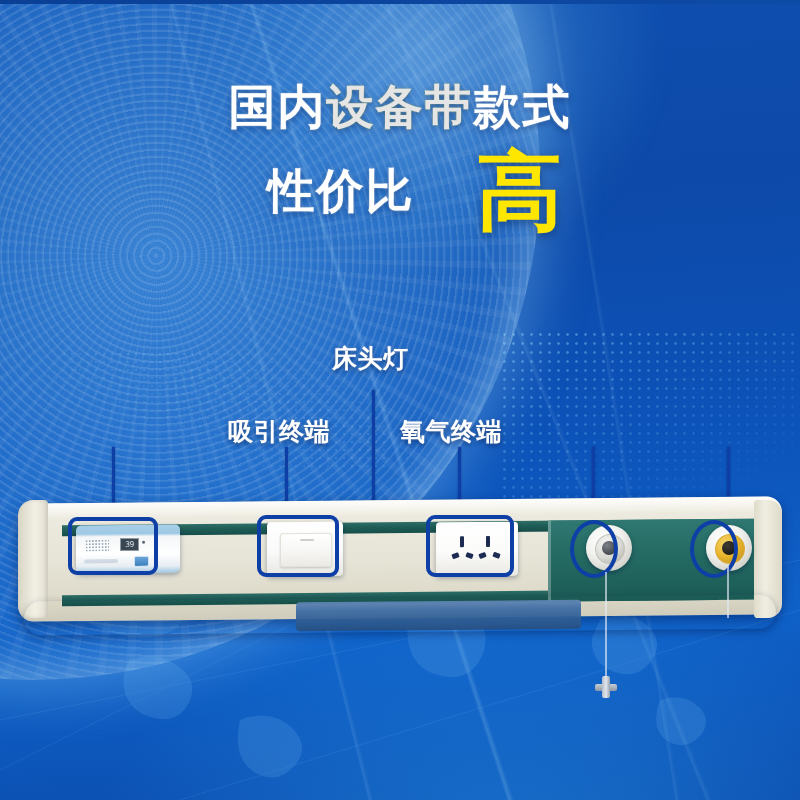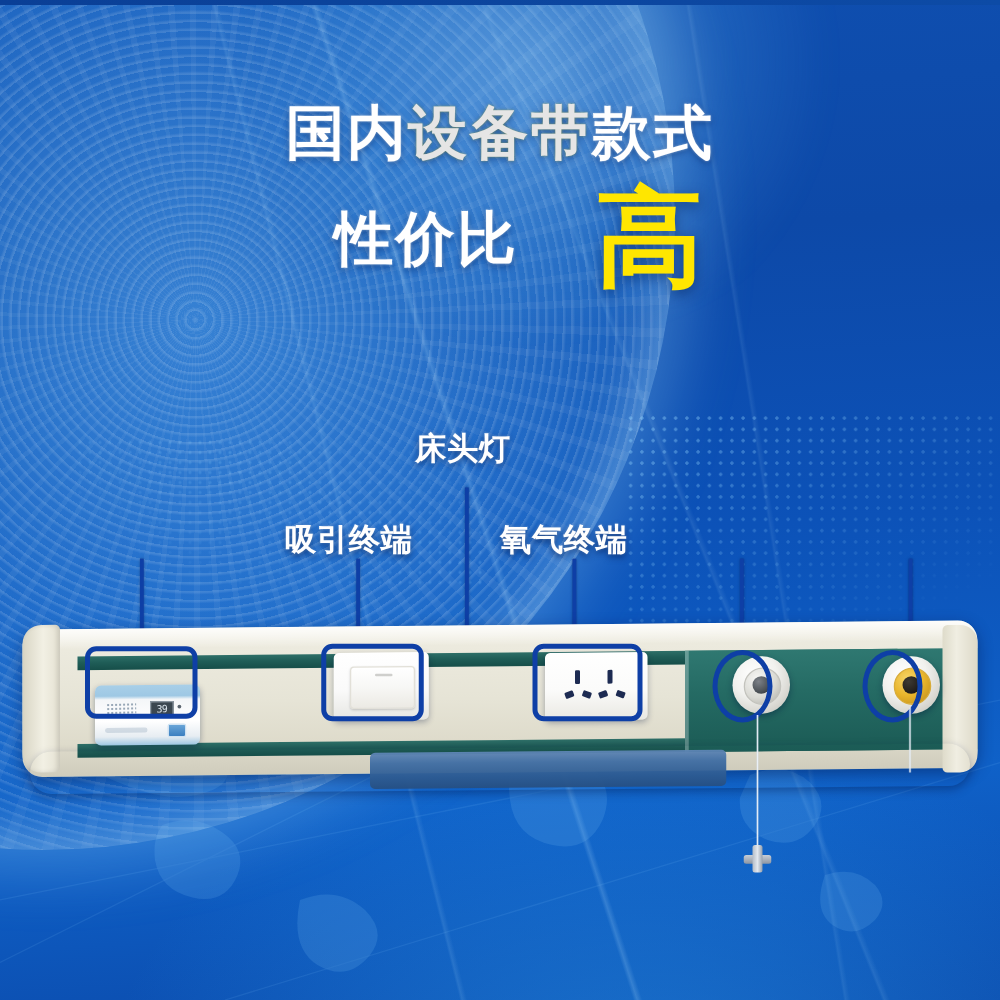--- a/index.html
+++ b/index.html
@@ -254,26 +254,25 @@
     transform: skewY(-0.5deg);
     opacity: .95;
   }
 
   
   .device { position: absolute; }
 
   
   .intercom {
     left: 58px; top: 31px;
-    width: 84px; height: 48px;
+    width: 104px; height: 48px;
     border-radius: 5px;
     background: linear-gradient(180deg,#a8cfe8 0%,#9ec8e4 18%,#f4f6f8 24%, #ffffff 60%, #e7edf2 86%, #9fc7e3 100%);
     box-shadow: 0 2px 5px rgba(0,20,60,.35);
     transform: skewY(-0.55deg);
-    margin-top: 23px;
   }
   .ic-speaker {
     position: absolute; left: 9px; top: 14px;
     width: 24px; height: 12px;
     background-image: radial-gradient(circle, rgba(120,140,160,.75) .7px, rgba(0,0,0,0) 1.1px);
     background-size: 3.2px 3.2px;
     transform: rotate(-1deg);
   }
   .ic-display {
     position: absolute; left: 44px; top: 13px;

